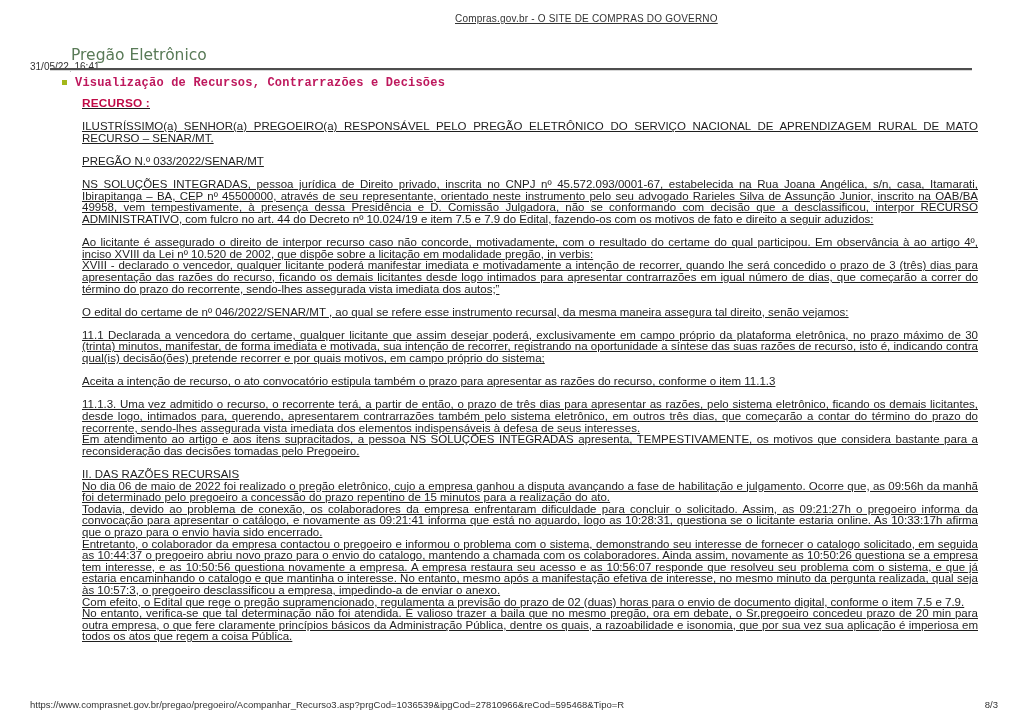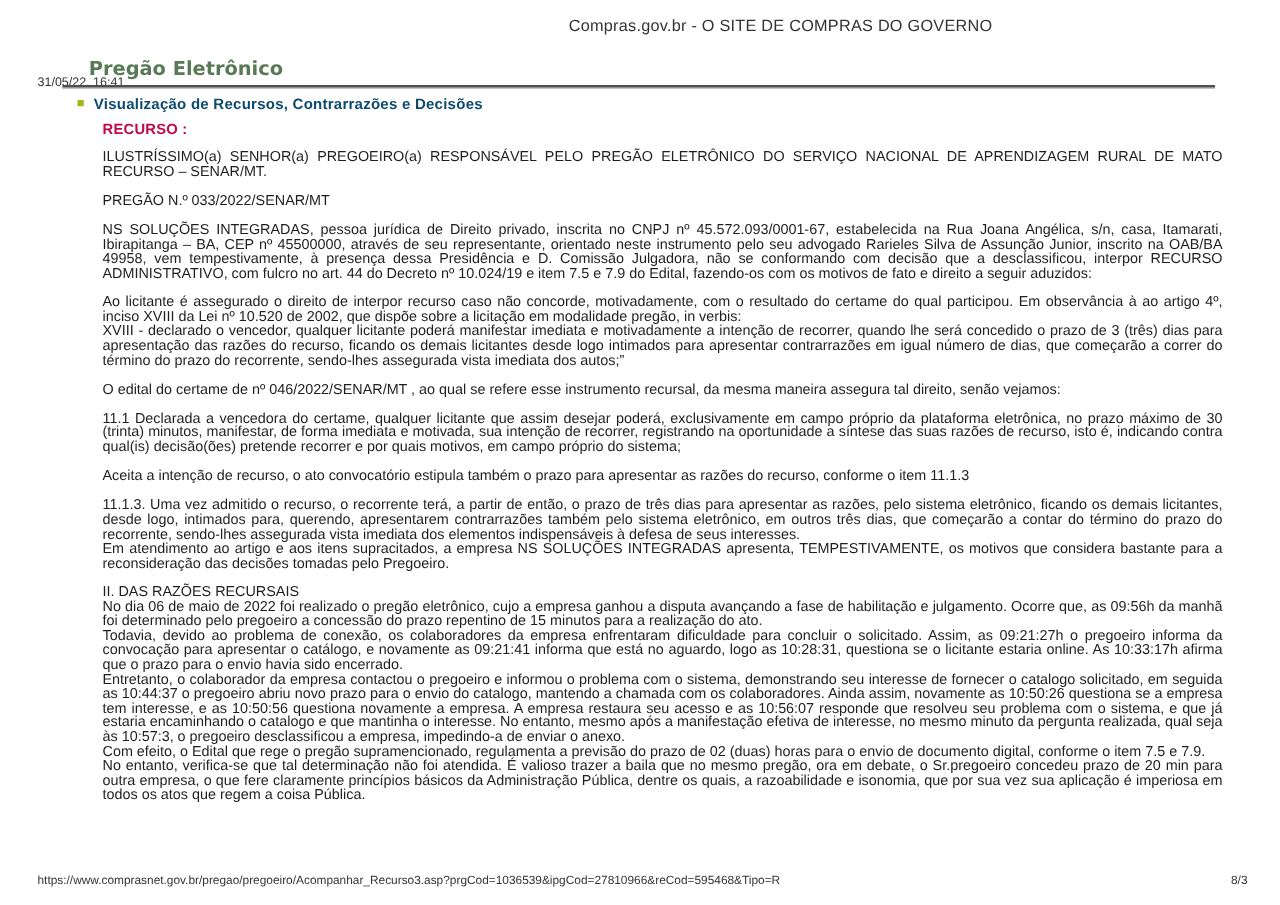--- a/index.html
+++ b/index.html
@@ -4,43 +4,43 @@
 <style>
   html,body{margin:0;padding:0;}
   body{
     width:1024px;height:724px;position:relative;background:#ffffff;
     font-family:"Liberation Sans", sans-serif;color:#1f1f1f;overflow:hidden;
   }
   .print-date{
     position:absolute;left:30px;top:13px;font-size:10px;color:#333;margin-top:48px;
   }
   .print-title{
-    position:absolute;left:455px;top:13px;font-size:13px;color:#333;letter-spacing:.2px;
+    position:absolute;left:455px;top:13px;font-size:10px;color:#333;letter-spacing:.2px;text-decoration:underline;
   }
   .section-title{
     position:absolute;left:71px;top:46px;margin:0;
     font-family:"DejaVu Sans","Liberation Sans",sans-serif;
-    font-size:15.5px;font-weight:bold;color:#597a57;
+    font-size:15.5px;font-weight:normal;color:#597a57;
   }
   .section-rule{
     position:absolute;left:50px;top:68px;width:922px;height:2px;
     background:#4e4e4e;border-bottom:1px solid #d7d7d7;
   }
   .subsection{
     position:absolute;left:62px;top:76px;display:flex;align-items:flex-start;
   }
   .bullet{
     width:5px;height:5px;background:#a3b71a;margin-top:4px;margin-right:8px;flex:0 0 auto;
   }
   .subsection-label{
-    font-family:Liberation Sans, sans-serif;
-    font-size:12px;font-weight:bold;color:#0c4a6e;letter-spacing:.2px;
+    font-family:Liberation Mono, monospace;
+    font-size:12px;font-weight:bold;color:#be185d;letter-spacing:.2px;
   }
   .doc{
-    position:absolute;left:82px;top:98px;width:896px;
+    position:absolute;left:82px;top:98px;width:896px;text-decoration:underline;
   }
   .doc p{
     margin:0;font-size:11.5px;line-height:11.6px;text-align:justify;color:#1f1f1f;
   }
   .doc p.gap{margin-top:11.6px;}
   .recurso-label{
     font-weight:bold;color:#c00a46 !important;text-align:left !important;
     font-size:11.8px !important;letter-spacing:.2px;
   }
   .footer-url{
@@ -68,21 +68,21 @@
   <p class="recurso-label">RECURSO :</p>
   <p class="gap">ILUSTRÍSSIMO(a) SENHOR(a) PREGOEIRO(a) RESPONSÁVEL PELO PREGÃO ELETRÔNICO DO SERVIÇO NACIONAL DE APRENDIZAGEM RURAL DE MATO RECURSO – SENAR/MT.</p>
   <p class="gap">PREGÃO N.º 033/2022/SENAR/MT</p>
   <p class="gap">NS SOLUÇÕES INTEGRADAS, pessoa jurídica de Direito privado, inscrita no CNPJ nº 45.572.093/0001-67, estabelecida na Rua Joana Angélica, s/n, casa, Itamarati, Ibirapitanga – BA, CEP nº 45500000, através de seu representante, orientado neste instrumento pelo seu advogado Rarieles Silva de Assunção Junior, inscrito na OAB/BA 49958, vem tempestivamente, à presença dessa Presidência e D. Comissão Julgadora, não se conformando com decisão que a desclassificou, interpor RECURSO ADMINISTRATIVO, com fulcro no art. 44 do Decreto nº 10.024/19 e item 7.5 e 7.9 do Edital, fazendo-os com os motivos de fato e direito a seguir aduzidos:</p>
   <p class="gap">Ao licitante é assegurado o direito de interpor recurso caso não concorde, motivadamente, com o resultado do certame do qual participou. Em observância à ao artigo 4º, inciso XVIII da Lei nº 10.520 de 2002, que dispõe sobre a licitação em modalidade pregão, in verbis:</p>
   <p>XVIII - declarado o vencedor, qualquer licitante poderá manifestar imediata e motivadamente a intenção de recorrer, quando lhe será concedido o prazo de 3 (três) dias para apresentação das razões do recurso, ficando os demais licitantes desde logo intimados para apresentar contrarrazões em igual número de dias, que começarão a correr do término do prazo do recorrente, sendo-lhes assegurada vista imediata dos autos;”</p>
   <p class="gap">O edital do certame de nº 046/2022/SENAR/MT , ao qual se refere esse instrumento recursal, da mesma maneira assegura tal direito, senão vejamos:</p>
   <p class="gap">11.1 Declarada a vencedora do certame, qualquer licitante que assim desejar poderá, exclusivamente em campo próprio da plataforma eletrônica, no prazo máximo de 30 (trinta) minutos, manifestar, de forma imediata e motivada, sua intenção de recorrer, registrando na oportunidade a síntese das suas razões de recurso, isto é, indicando contra qual(is) decisão(ões) pretende recorrer e por quais motivos, em campo próprio do sistema;</p>
   <p class="gap">Aceita a intenção de recurso, o ato convocatório estipula também o prazo para apresentar as razões do recurso, conforme o item 11.1.3</p>
   <p class="gap">11.1.3. Uma vez admitido o recurso, o recorrente terá, a partir de então, o prazo de três dias para apresentar as razões, pelo sistema eletrônico, ficando os demais licitantes, desde logo, intimados para, querendo, apresentarem contrarrazões também pelo sistema eletrônico, em outros três dias, que começarão a contar do término do prazo do recorrente, sendo-lhes assegurada vista imediata dos elementos indispensáveis à defesa de seus interesses.</p>
-  <p>Em atendimento ao artigo e aos itens supracitados, a empresa NS SOLUÇÕES INTEGRADAS apresenta, TEMPESTIVAMENTE, os motivos que considera bastante para a reconsideração das decisões tomadas pelo Pregoeiro.</p>
+  <p>Em atendimento ao artigo e aos itens supracitados, a pessoa NS SOLUÇÕES INTEGRADAS apresenta, TEMPESTIVAMENTE, os motivos que considera bastante para a reconsideração das decisões tomadas pelo Pregoeiro.</p>
   <p class="gap">II. DAS RAZÕES RECURSAIS</p>
   <p>No dia 06 de maio de 2022 foi realizado o pregão eletrônico, cujo a empresa ganhou a disputa avançando a fase de habilitação e julgamento. Ocorre que, as 09:56h da manhã foi determinado pelo pregoeiro a concessão do prazo repentino de 15 minutos para a realização do ato.</p>
   <p>Todavia, devido ao problema de conexão, os colaboradores da empresa enfrentaram dificuldade para concluir o solicitado. Assim, as 09:21:27h o pregoeiro informa da convocação para apresentar o catálogo, e novamente as 09:21:41 informa que está no aguardo, logo as 10:28:31, questiona se o licitante estaria online. As 10:33:17h afirma que o prazo para o envio havia sido encerrado.</p>
   <p>Entretanto, o colaborador da empresa contactou o pregoeiro e informou o problema com o sistema, demonstrando seu interesse de fornecer o catalogo solicitado, em seguida as 10:44:37 o pregoeiro abriu novo prazo para o envio do catalogo, mantendo a chamada com os colaboradores. Ainda assim, novamente as 10:50:26 questiona se a empresa tem interesse, e as 10:50:56 questiona novamente a empresa. A empresa restaura seu acesso e as 10:56:07 responde que resolveu seu problema com o sistema, e que já estaria encaminhando o catalogo e que mantinha o interesse. No entanto, mesmo após a manifestação efetiva de interesse, no mesmo minuto da pergunta realizada, qual seja às 10:57:3, o pregoeiro desclassificou a empresa, impedindo-a de enviar o anexo.</p>
   <p>Com efeito, o Edital que rege o pregão supramencionado, regulamenta a previsão do prazo de 02 (duas) horas para o envio de documento digital, conforme o item 7.5 e 7.9.</p>
   <p>No entanto, verifica-se que tal determinação não foi atendida. É valioso trazer a baila que no mesmo pregão, ora em debate, o Sr.pregoeiro concedeu prazo de 20 min para outra empresa, o que fere claramente princípios básicos da Administração Pública, dentre os quais, a razoabilidade e isonomia, que por sua vez sua aplicação é imperiosa em todos os atos que regem a coisa Pública.</p>
 </div>
 
 <div class="footer-url">https://www.comprasnet.gov.br/pregao/pregoeiro/Acompanhar_Recurso3.asp?prgCod=1036539&amp;ipgCod=27810966&amp;reCod=595468&amp;Tipo=R</div>
 <div class="footer-page">8/3</div>

